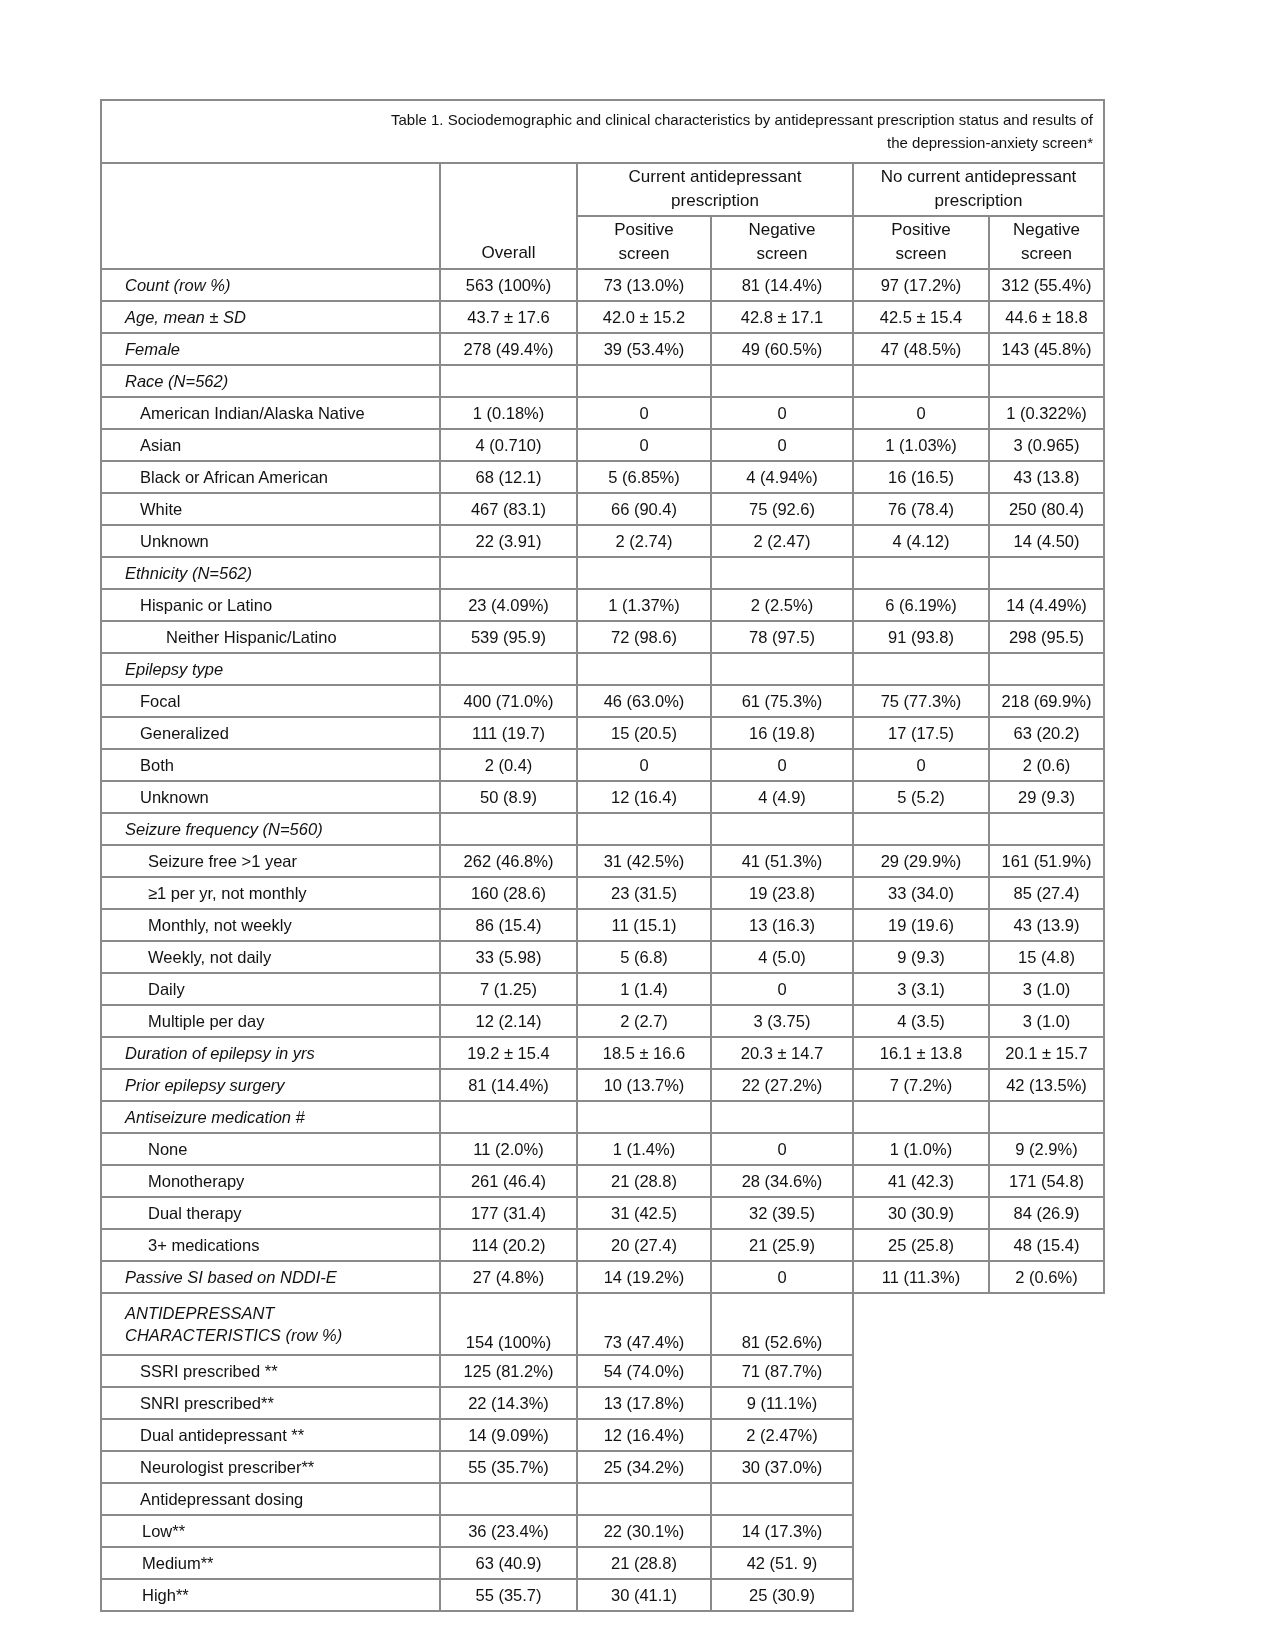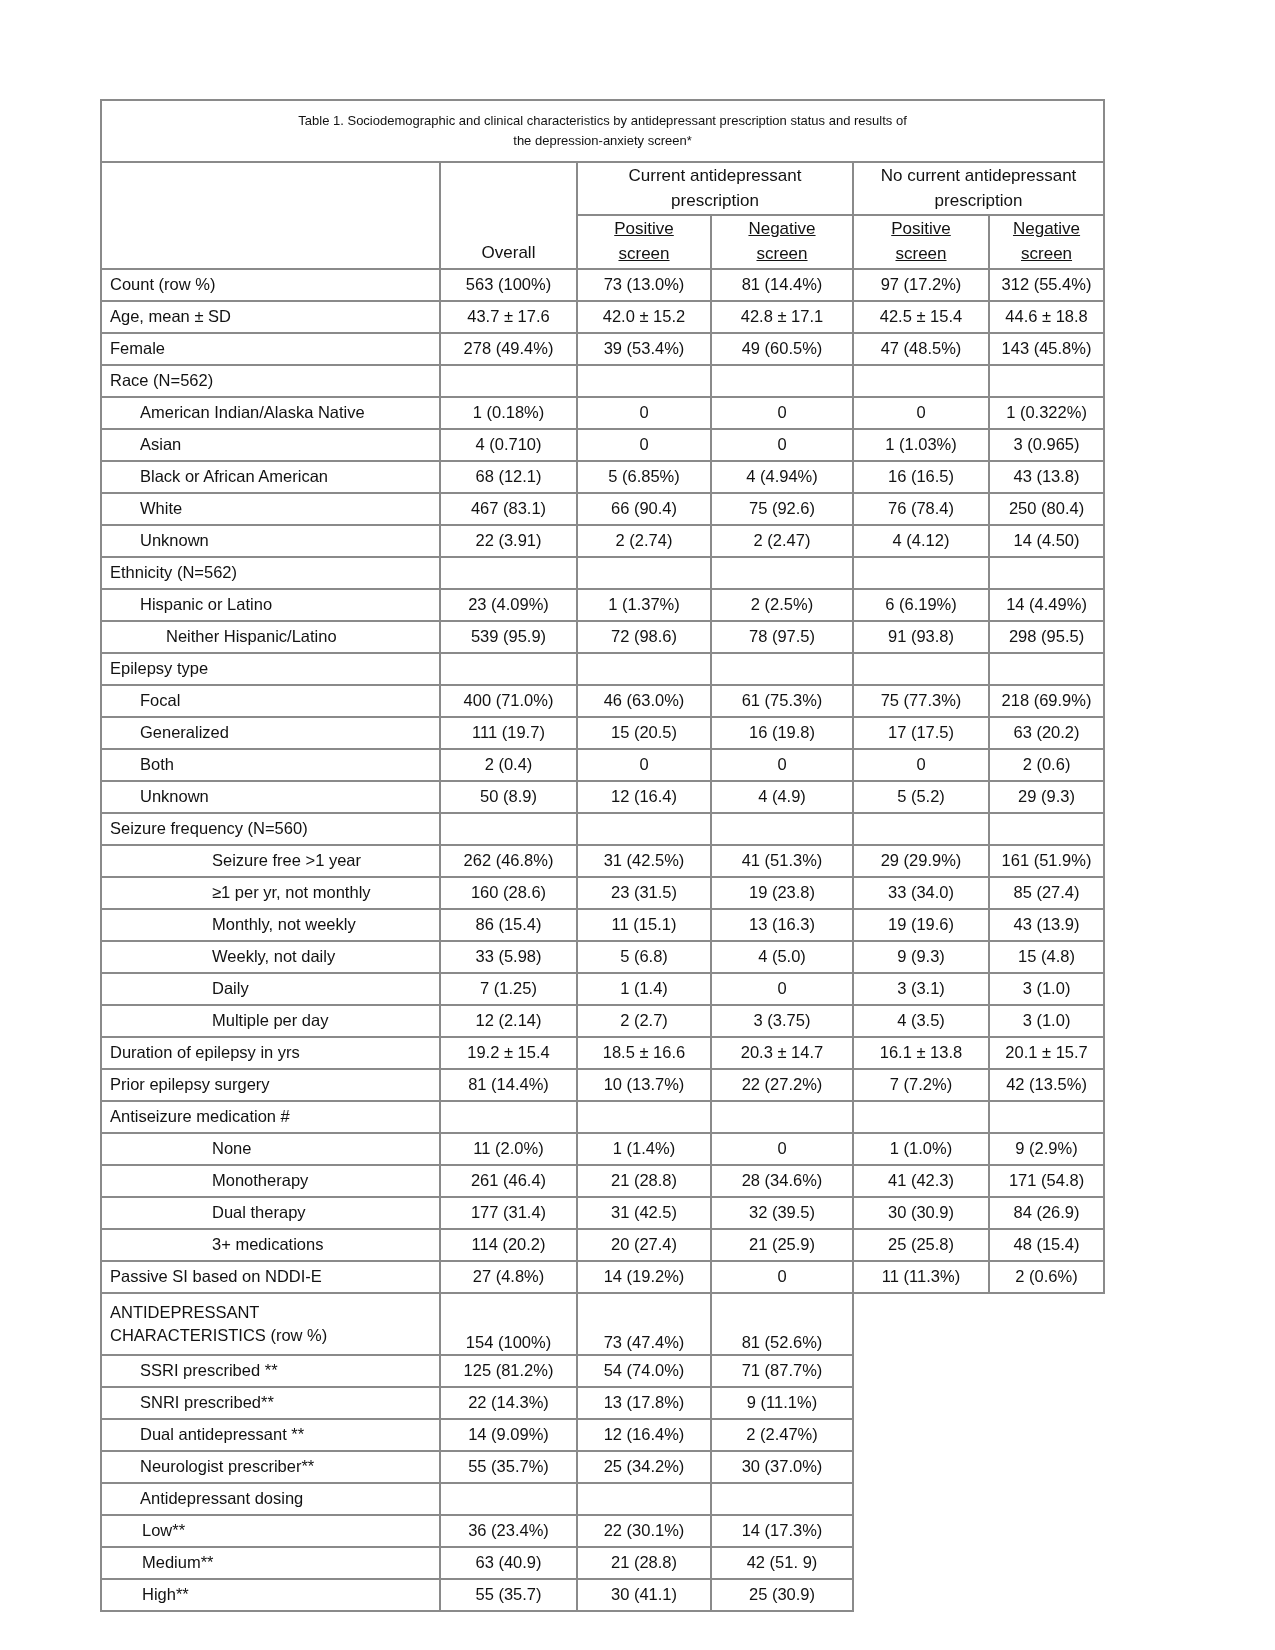--- a/index.html
+++ b/index.html
@@ -8,34 +8,34 @@
     font-family:"Liberation Sans", sans-serif; color:#121212;
   }
   table.t1 {
     position:absolute; left:100px; top:99px; width:1003px;
     border-collapse:collapse; table-layout:fixed;
     font-size:16.5px; color:#121212;
   }
   .t1 td, .t1 th { border:2px solid #8a8a8a; background:#ffffff; font-weight:normal; }
   .t1 td.absent { border:none; background:transparent; }
   .title {
-    white-space:pre-line; text-align:center; vertical-align:middle;
-    font-size:13px; padding:7px 10px; height:46px; line-height:1.55;
+    white-space:pre-line; text-align:right; vertical-align:middle;
+    font-size:15px; padding:7px 10px; height:46px; line-height:1.55;
   }
   .blank { }
   .overall { vertical-align:bottom; text-align:center; font-size:17px; padding:14px 4px 5px 4px; }
   .group { text-align:center; white-space:pre-line; font-size:17px; height:48px; line-height:1.45; vertical-align:middle; }
-  .sub   { text-align:center; white-space:pre-line; font-size:17px; height:48px; line-height:1.45; vertical-align:middle;text-decoration:underline; }
+  .sub   { text-align:center; white-space:pre-line; font-size:17px; height:48px; line-height:1.45; vertical-align:middle; }
   .lbl { text-align:left; white-space:pre-line; height:26px; padding:2px 6px 2px 12px; line-height:1.35; vertical-align:middle; }
   .val { text-align:center; white-space:nowrap; height:26px; padding:2px 3px; vertical-align:middle; }
-  .i0 { padding-left:8px; }
+  .i0 { padding-left:23px;font-style:italic; }
   .i1 { padding-left:38px; }
   .i2 { padding-left:40px; }
   .i3 { padding-left:64px; }
-  .i4 { padding-left:110px;margin-top:8px; }
+  .i4 { padding-left:46px;margin-top:8px; }
   tr.tall .lbl, tr.tall .val { height:56px; }
   tr.tall .val { vertical-align:bottom; }
 </style>
 </head>
 <body>
 
 <div class="sheet">
   <table class="t1">
     <colgroup>
       <col style="width:339px">

